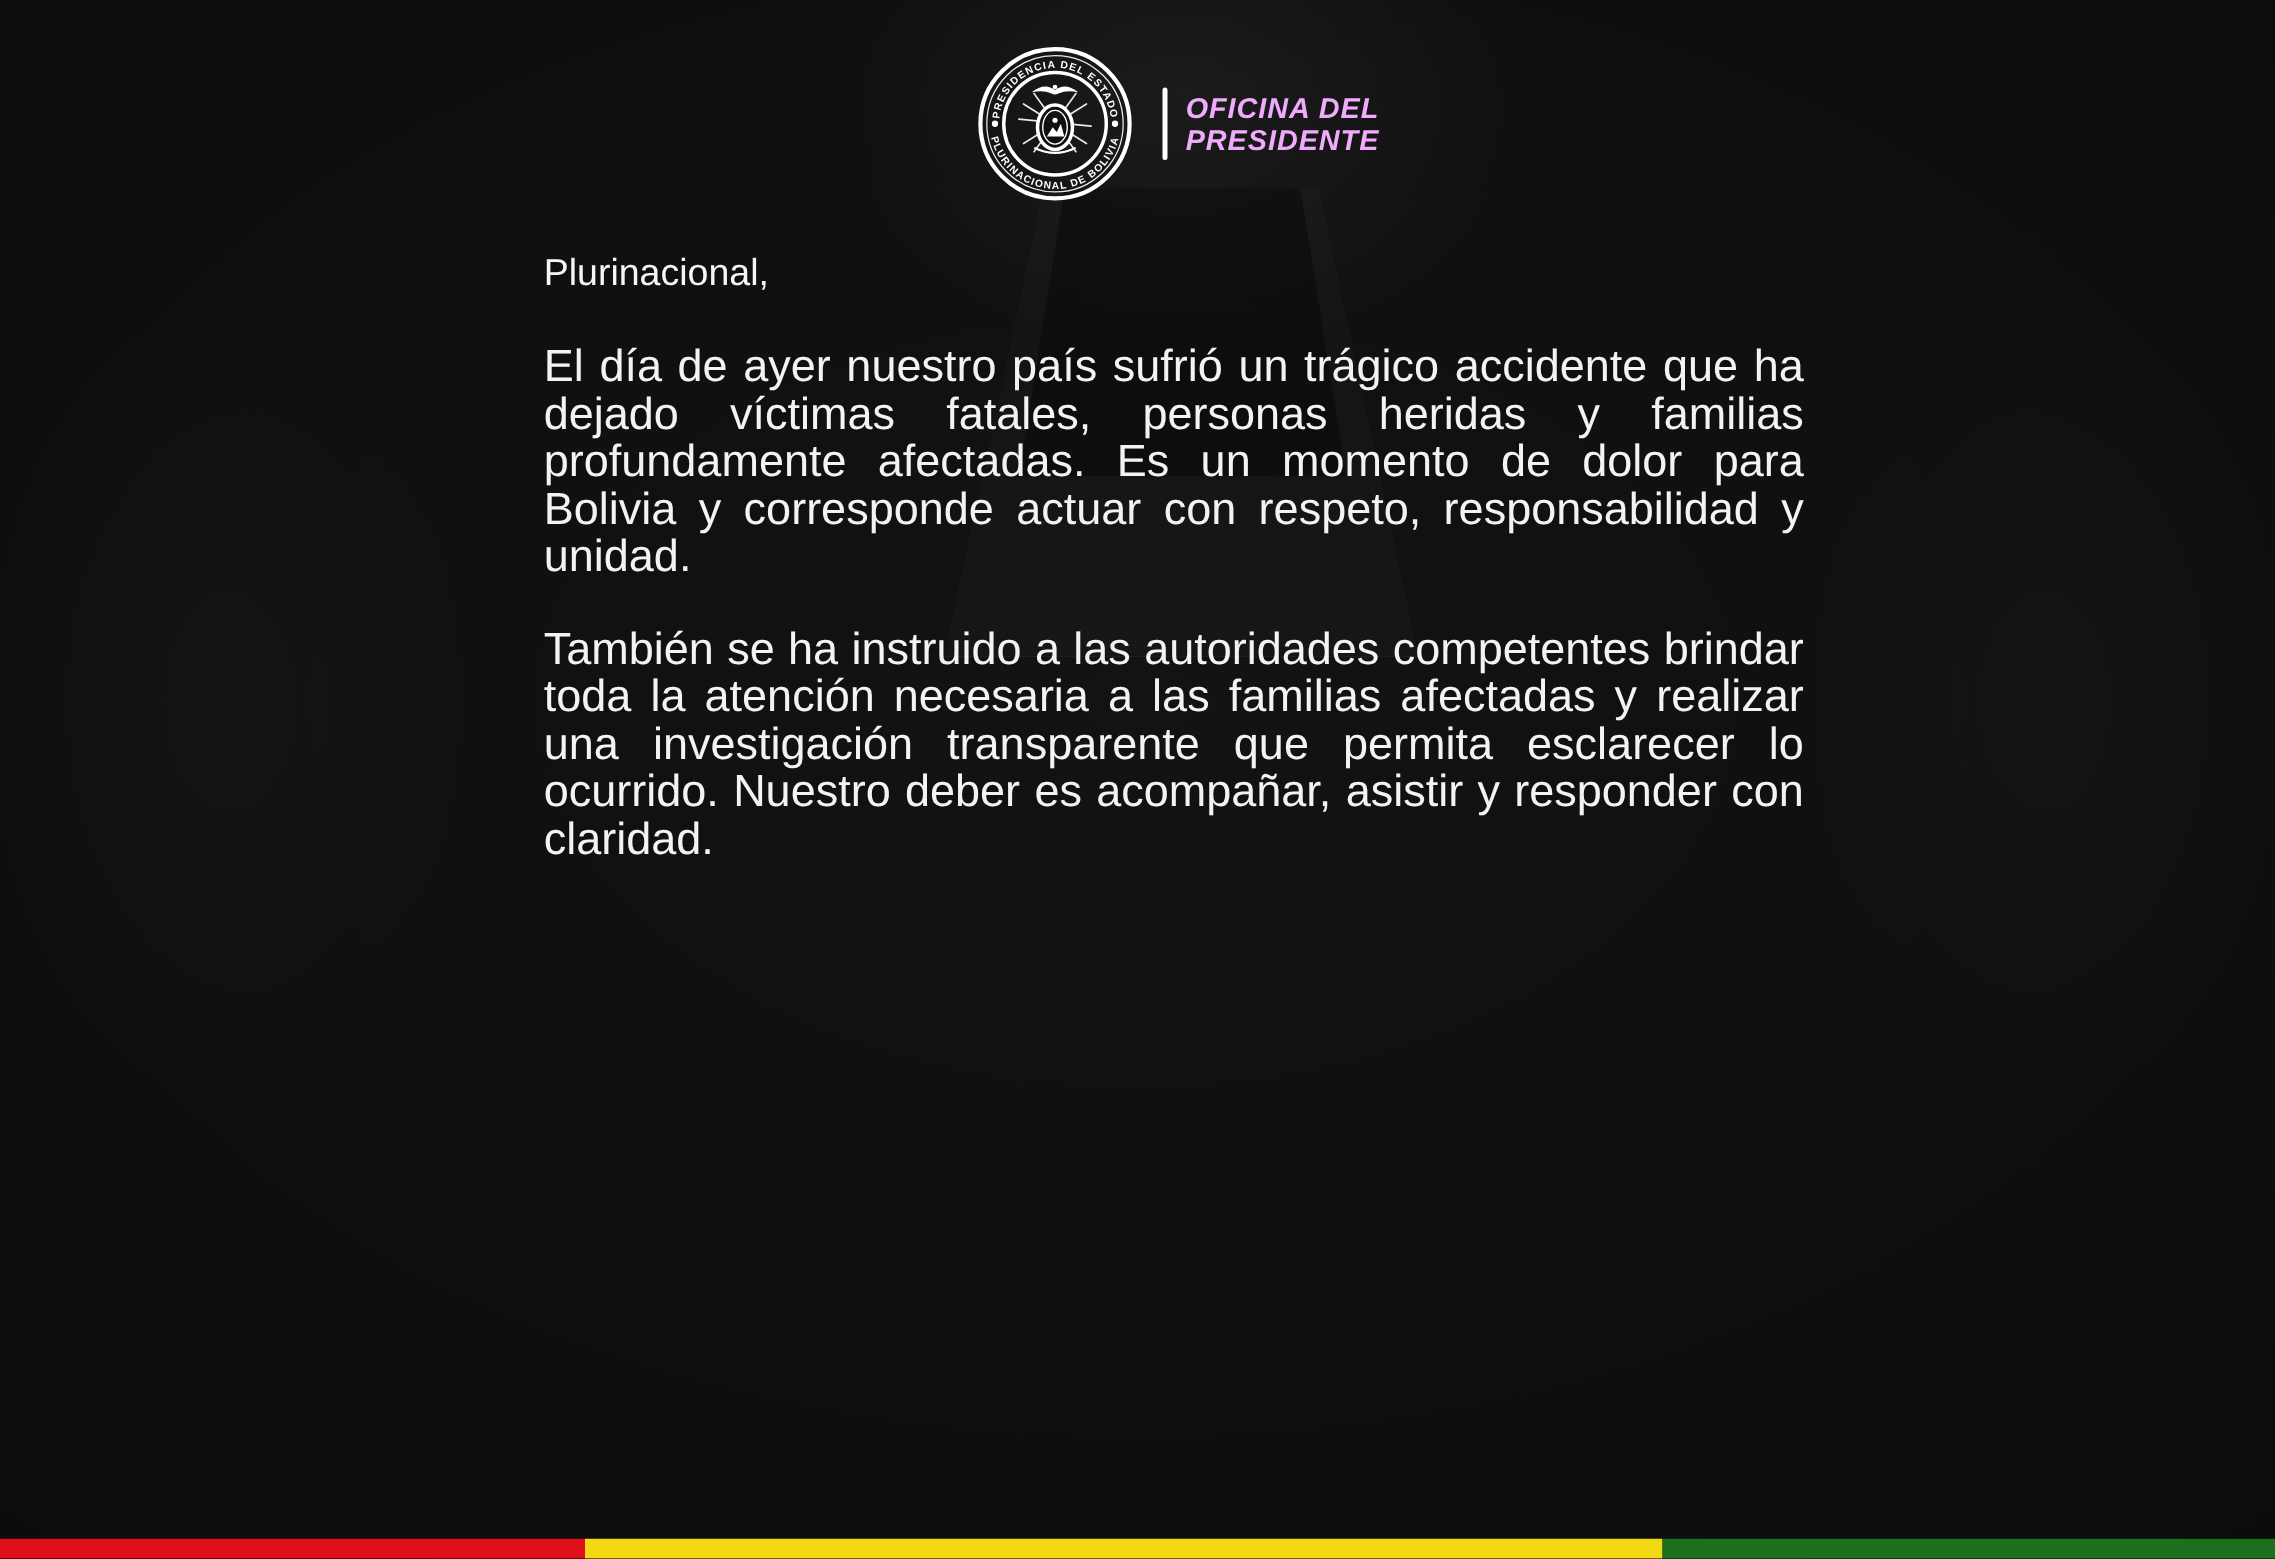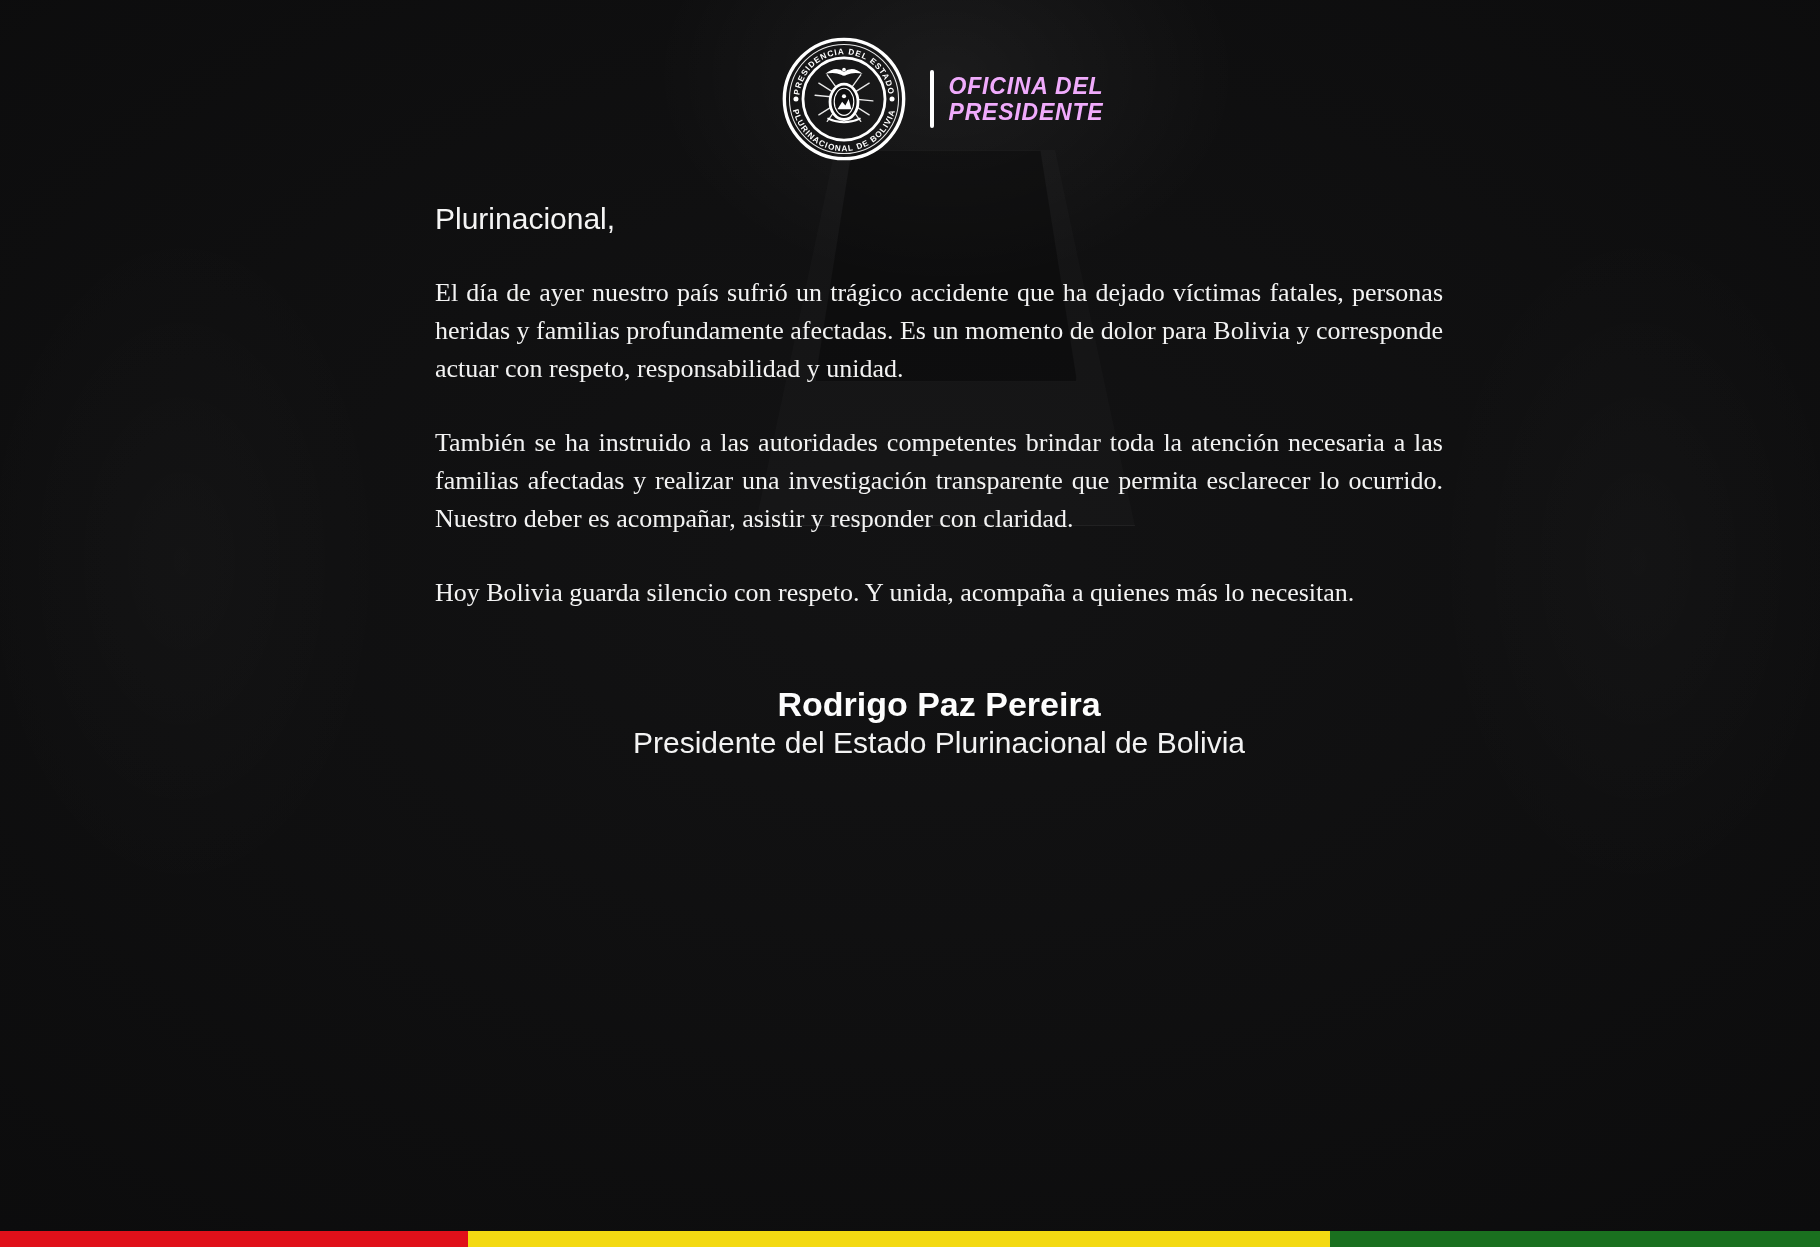--- a/index.html
+++ b/index.html
@@ -49,24 +49,23 @@
   .office-title{
     font-weight:bold;font-size:23px;line-height:26.5px;
     letter-spacing:0.8px;color:#f0abfc;font-style:italic;
   }
   .letter{margin-top:32px;}
   .salutation{
     margin:0;font-size:30px;line-height:38px;
   }
   .para{
     margin:36px 0 0 0;
-    font-size:26px;line-height:38px;
+    font-size:36px;line-height:38px;
     text-align:justify;
     color:#f3f3f3;
-    font-family:Liberation Serif, serif;
   }
   .signature{margin-top:72px;text-align:center;}
   .sig-name{
     font-size:34px;line-height:40px;font-weight:bold;color:#fdfdfd;margin:0;
   }
   .sig-title{
     font-size:30px;line-height:38px;color:#f3f3f3;margin:0;
   }
   
   .stripe{
@@ -134,26 +133,21 @@
       <div class="office-title">
         <div>OFICINA DEL</div>
         <div>PRESIDENTE</div>
       </div>
     </div>
 
     <div class="letter">
       <p class="salutation">Plurinacional,</p>
       <p class="para">El día de ayer nuestro país sufrió un trágico accidente que ha dejado víctimas fatales, personas heridas y familias profundamente afectadas. Es un momento de dolor para Bolivia y corresponde actuar con respeto, responsabilidad y unidad.</p>
       <p class="para">También se ha instruido a las autoridades competentes brindar toda la atención necesaria a las familias afectadas y realizar una investigación transparente que permita esclarecer lo ocurrido. Nuestro deber es acompañar, asistir y responder con claridad.</p>
-      <p class="para">Hoy Bolivia guarda silencio con respeto. Y unida, acompaña a quienes más lo necesitan.</p>
 
-      <div class="signature">
-        <p class="sig-name">Rodrigo Paz Pereira</p>
-        <p class="sig-title">Presidente del Estado Plurinacional de Bolivia</p>
-      </div>
     </div>
   </div>
 
   <div class="stripe">
     <div class="stripe-seg" style="background: rgb(224, 16, 26); width: 25.7%;"></div>
     <div class="stripe-seg" style="background: rgb(243, 217, 18); width: 47.4%;"></div>
     <div class="stripe-seg" style="background: rgb(26, 112, 31); width: 26.9%;"></div>
   </div>
 
 </div>

